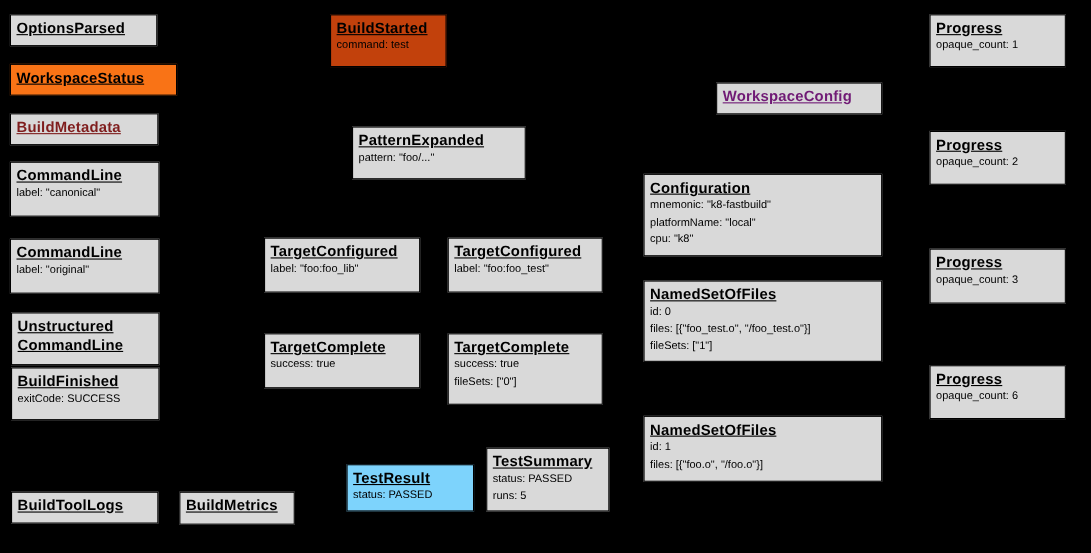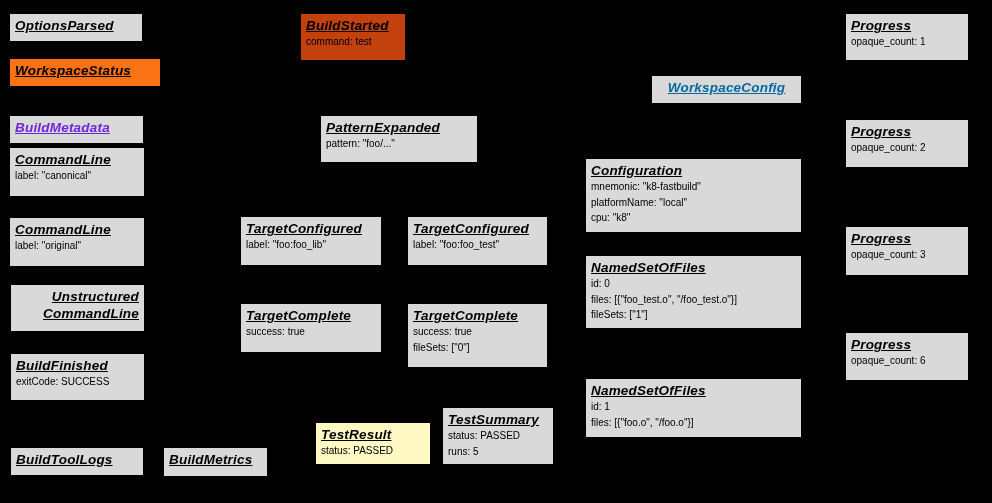--- a/index.html
+++ b/index.html
@@ -24,54 +24,53 @@
     color: #000000;
     overflow: hidden;
   }
   .node-title {
     font-size: 13.5px;
     font-weight: bold;
     line-height: 17px;
     text-decoration: underline;
     white-space: pre-line;
     letter-spacing: 0.2px;
-    font-style: italic;
   }
   .node-field {
     font-size: 10px;
     line-height: 15.5px;
     white-space: pre;
   }
 </style>
 </head>
 <body>
 
 <div id="canvas" style="background: rgb(0, 0, 0); width: 992px; height: 503px;">
     <div class="node" style="left: 9px; top: 13px; width: 134px; height: 29px; background: rgb(217, 217, 217); border-color: rgb(0, 0, 0); color: rgb(0, 0, 0);">
       <div class="node-title">OptionsParsed</div>
     </div>
     <div class="node" style="left: 9px; top: 58px; width: 152px; height: 29px; background: #f97316; border-color: rgb(0, 0, 0); color: rgb(0, 0, 0);">
       <div class="node-title">WorkspaceStatus</div>
     </div>
-    <div class="node" style="left: 9px; top: 115px; width: 135px; height: 29px; background: rgb(217, 217, 217); border-color: rgb(0, 0, 0); color: #6d28d9;">
+    <div class="node" style="left: 9px; top: 103px; width: 135px; height: 29px; background: rgb(217, 217, 217); border-color: rgb(0, 0, 0); color: #7f1d1d;">
       <div class="node-title">BuildMetadata</div>
     </div>
     <div class="node" style="left: 9px; top: 147px; width: 136px; height: 50px; background: rgb(217, 217, 217); border-color: rgb(0, 0, 0); color: rgb(0, 0, 0);">
       <div class="node-title">CommandLine</div>
       <div class="node-field">label: "canonical"</div>
     </div>
     <div class="node" style="left: 9px; top: 217px; width: 136px; height: 50px; background: rgb(217, 217, 217); border-color: rgb(0, 0, 0); color: rgb(0, 0, 0);">
       <div class="node-title">CommandLine</div>
       <div class="node-field">label: "original"</div>
     </div>
-    <div class="node" style="left: 10px; top: 284px; width: 135px; height: 48px; background: rgb(217, 217, 217); border-color: rgb(0, 0, 0); color: rgb(0, 0, 0); text-align: right;">
+    <div class="node" style="left: 10px; top: 284px; width: 135px; height: 48px; background: rgb(217, 217, 217); border-color: rgb(0, 0, 0); color: rgb(0, 0, 0);">
       <div class="node-title">Unstructured
 CommandLine</div>
     </div>
-    <div class="node" style="left: 10px; top: 353px; width: 135px; height: 48px; background: rgb(217, 217, 217); border-color: rgb(0, 0, 0); color: rgb(0, 0, 0);">
+    <div class="node" style="left: 10px; top: 334px; width: 135px; height: 48px; background: rgb(217, 217, 217); border-color: rgb(0, 0, 0); color: rgb(0, 0, 0);">
       <div class="node-title">BuildFinished</div>
       <div class="node-field">exitCode: SUCCESS</div>
     </div>
     <div class="node" style="left: 163px; top: 447px; width: 105px; height: 30px; background: rgb(217, 217, 217); border-color: rgb(0, 0, 0); color: rgb(0, 0, 0);">
       <div class="node-title">BuildMetrics</div>
     </div>
     <div class="node" style="left: 10px; top: 447px; width: 134px; height: 29px; background: rgb(217, 217, 217); border-color: rgb(0, 0, 0); color: rgb(0, 0, 0);">
       <div class="node-title">BuildToolLogs</div>
     </div>
     <div class="node" style="left: 300px; top: 13px; width: 106px; height: 48px; background: #c2410c; border-color: rgb(0, 0, 0); color: rgb(0, 0, 0);">
@@ -92,30 +91,30 @@
     </div>
     <div class="node" style="left: 240px; top: 303px; width: 142px; height: 50px; background: rgb(217, 217, 217); border-color: rgb(0, 0, 0); color: rgb(0, 0, 0);">
       <div class="node-title">TargetComplete</div>
       <div class="node-field">success: true</div>
     </div>
     <div class="node" style="left: 407px; top: 303px; width: 141px; height: 65px; background: rgb(217, 217, 217); border-color: rgb(0, 0, 0); color: rgb(0, 0, 0);">
       <div class="node-title">TargetComplete</div>
       <div class="node-field">success: true</div>
       <div class="node-field">fileSets: ["0"]</div>
     </div>
-    <div class="node" style="left: 315px; top: 422px; width: 116px; height: 43px; background: #fef9c3; border-color: rgb(0, 0, 0); color: rgb(0, 0, 0);">
+    <div class="node" style="left: 315px; top: 422px; width: 116px; height: 43px; background: #7dd3fc; border-color: rgb(0, 0, 0); color: rgb(0, 0, 0);">
       <div class="node-title">TestResult</div>
       <div class="node-field">status: PASSED</div>
     </div>
     <div class="node" style="left: 442px; top: 407px; width: 112px; height: 58px; background: rgb(217, 217, 217); border-color: rgb(0, 0, 0); color: rgb(0, 0, 0);">
       <div class="node-title">TestSummary</div>
       <div class="node-field">status: PASSED</div>
       <div class="node-field">runs: 5</div>
     </div>
-    <div class="node" style="left: 651px; top: 75px; width: 151px; height: 29px; background: rgb(217, 217, 217); border-color: rgb(0, 0, 0); color: #0369a1; text-align: center;">
+    <div class="node" style="left: 651px; top: 75px; width: 151px; height: 29px; background: rgb(217, 217, 217); border-color: rgb(0, 0, 0); color: #701a75;">
       <div class="node-title">WorkspaceConfig</div>
     </div>
     <div class="node" style="left: 585px; top: 158px; width: 217px; height: 75px; background: rgb(217, 217, 217); border-color: rgb(0, 0, 0); color: rgb(0, 0, 0);">
       <div class="node-title">Configuration</div>
       <div class="node-field">mnemonic: "k8-fastbuild"</div>
       <div class="node-field">platformName: "local"</div>
       <div class="node-field">cpu: "k8"</div>
     </div>
     <div class="node" style="left: 585px; top: 255px; width: 217px; height: 74px; background: rgb(217, 217, 217); border-color: rgb(0, 0, 0); color: rgb(0, 0, 0);">
       <div class="node-title">NamedSetOfFiles</div>

